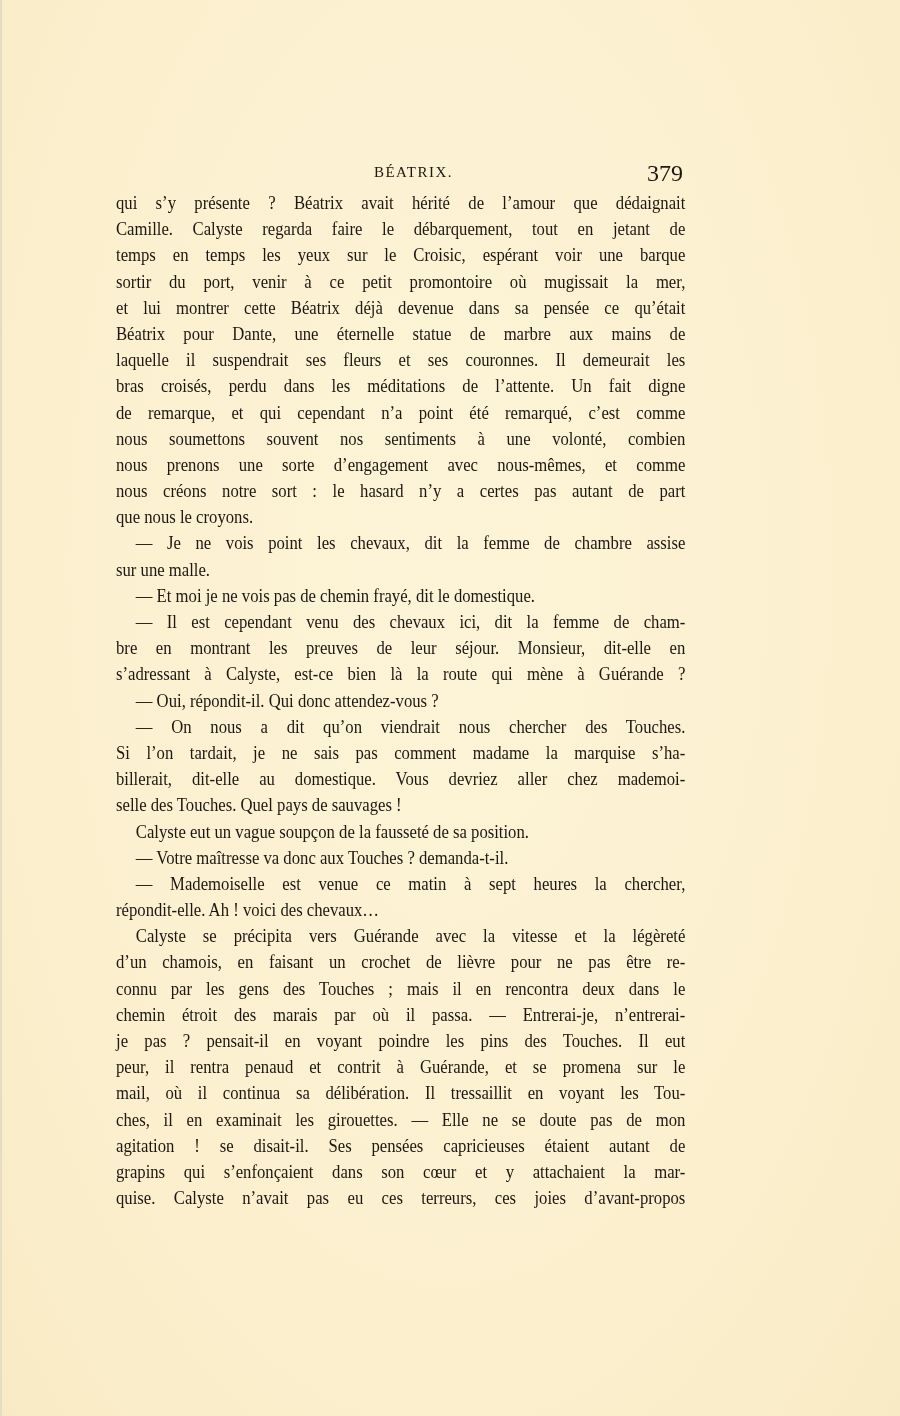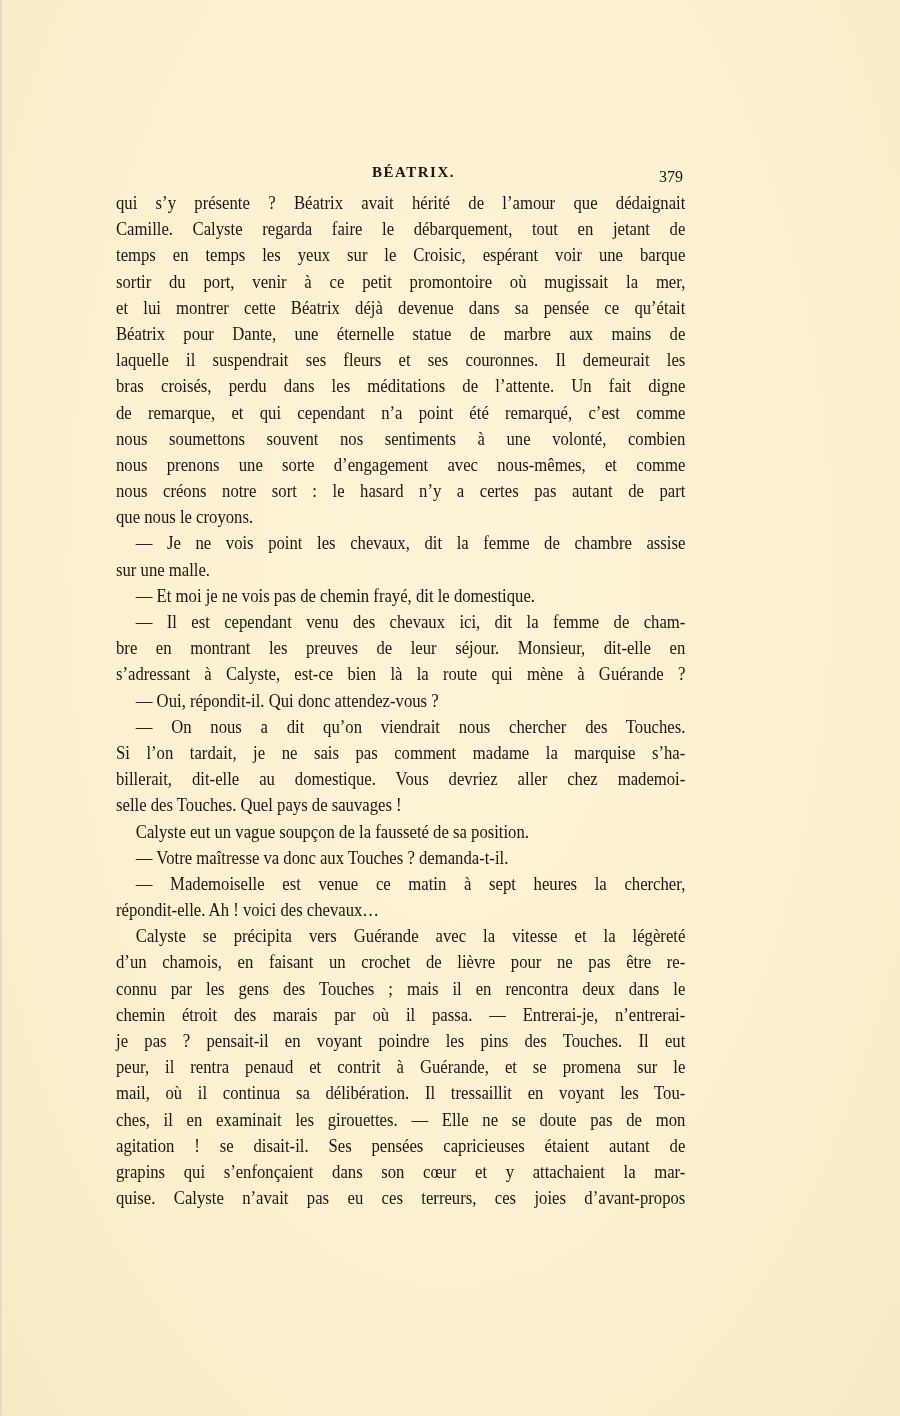--- a/index.html
+++ b/index.html
@@ -17,24 +17,24 @@
   }
   .page {
     position: absolute; left: 116px; top: 160px; width: 569px;
   }
   .running-head {
     position: relative; height: 30px;
   }
   .running-title {
     position: absolute; left: 2px; right: 0; top: 4px;
     text-align: center; font-size: 15px; letter-spacing: 1.5px;
-    font-variant: small-caps; font-weight: bold; padding-left: 24px;
+    font-variant: small-caps; font-weight: normal; padding-left: 24px;
   }
   .page-number {
-    position: absolute; right: 2px; top: 8px; font-size: 16px;
+    position: absolute; right: 2px; top: 0; font-size: 24px;
   }
   .body-text {
     font-size: 19.4px; line-height: 26.2px;
     transform: scaleX(0.86); transform-origin: left top;
     width: 662px;
   }
   .line { white-space: nowrap; text-align: justify; text-align-last: justify; height: 26.2px; display: block; }
   .line.last { text-align-last: left; }
   .line.indent { padding-left: 23px; }
   .ghost-mark {

